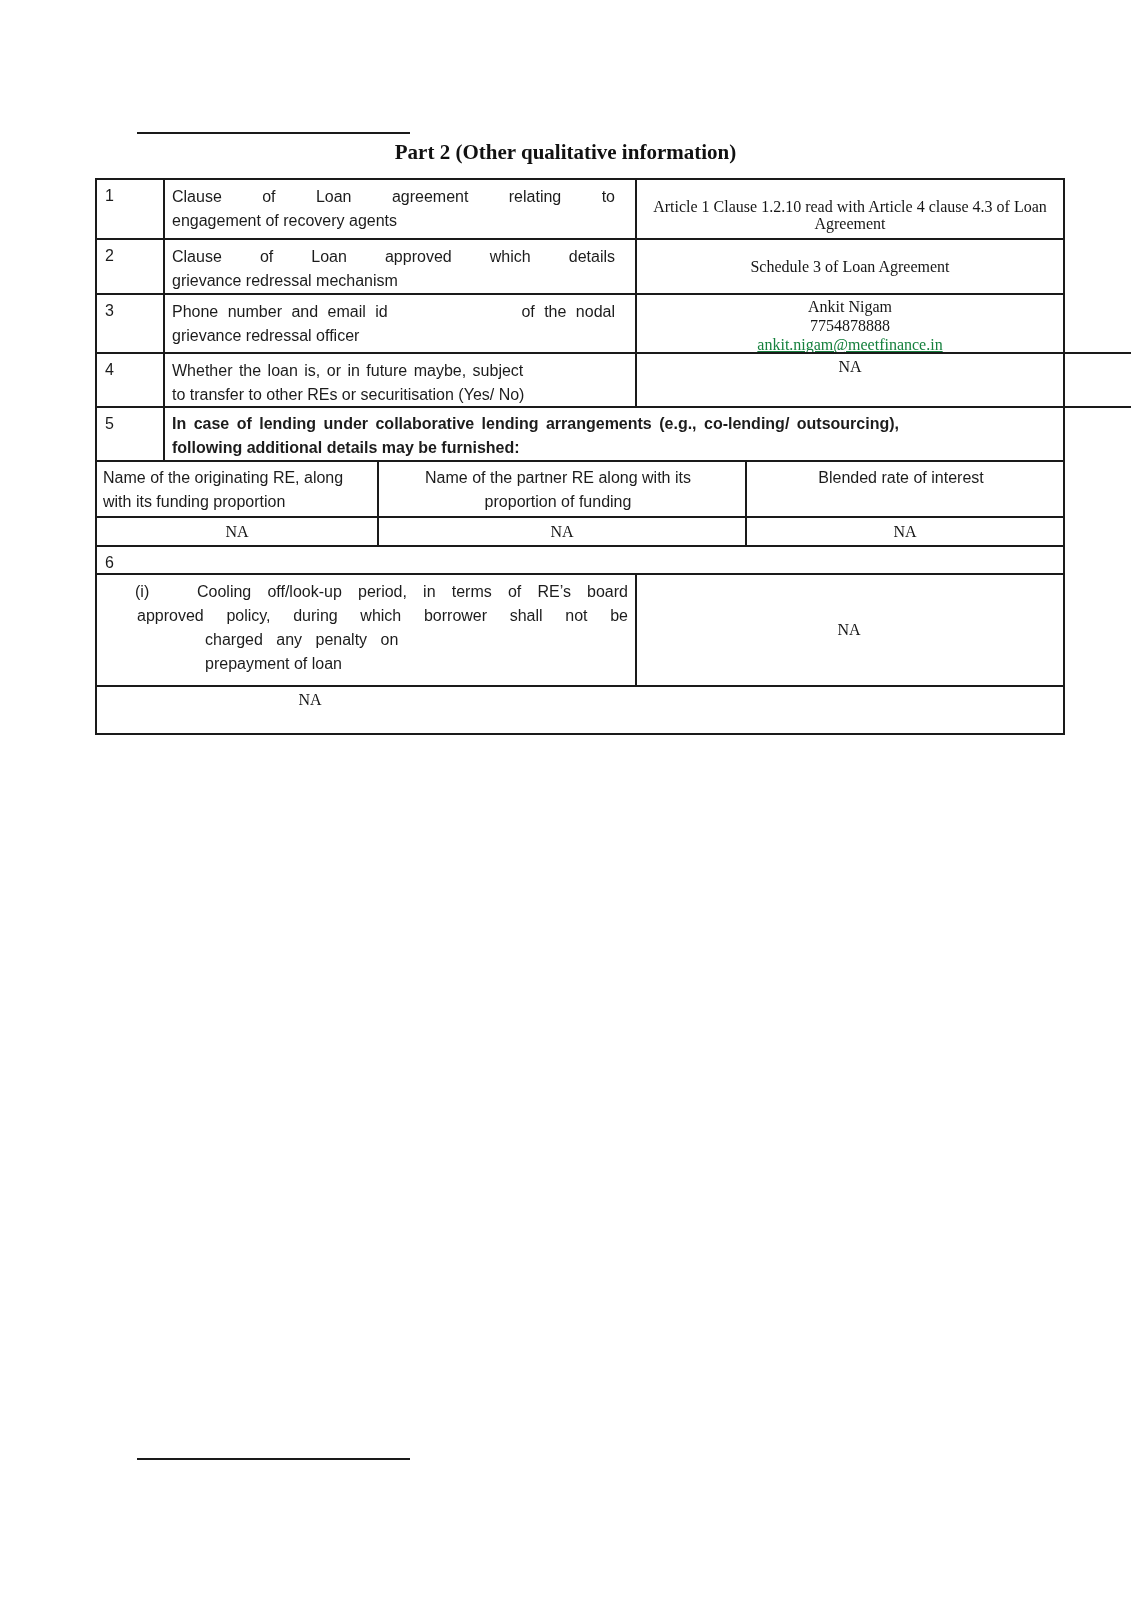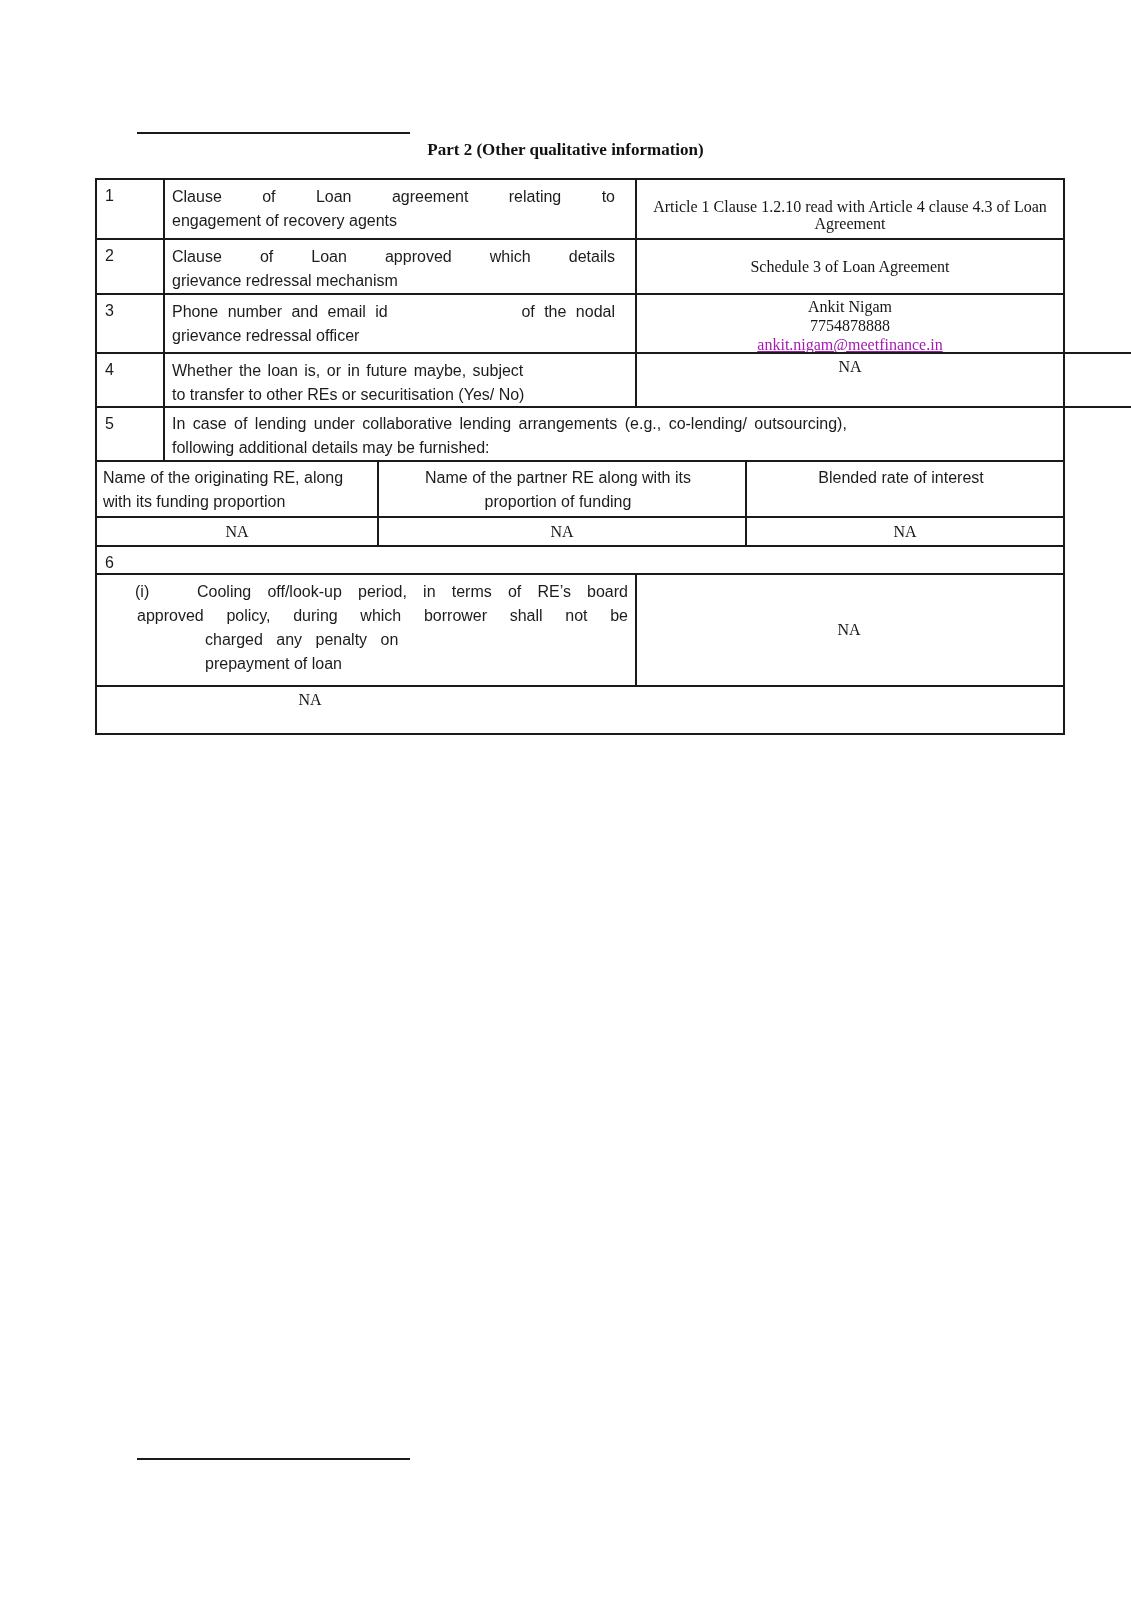--- a/index.html
+++ b/index.html
@@ -10,35 +10,35 @@
   }
   .rule{position:absolute;background:#1a1a1a;height:2px;}
   .rule-top{left:137px;top:132px;width:273px;}
   .rule-bottom{left:137px;top:1458px;width:273px;}
   .stub-line{position:absolute;background:#1a1a1a;height:2px;left:1063px;width:68px;}
   .stub-a{top:352px;}
   .stub-b{top:406px;}
 
   .page-title{
     position:absolute;left:0;top:140px;width:100%;text-align:center;
-    font-family:"Liberation Serif",serif;font-weight:bold;font-size:17px;color:#111;
+    font-family:"Liberation Serif",serif;font-weight:bold;font-size:21px;color:#111;
   }
 
   .doc-table{
     position:absolute;left:95px;top:178px;width:970px;box-sizing:border-box;
     border:2px solid #1a1a1a;font-size:16px;line-height:24px;
   }
   .trow{display:flex;box-sizing:border-box;align-items:stretch;}
   .trow + .trow{border-top:2px solid #1a1a1a;}
   .cell{box-sizing:border-box;flex:0 0 auto;overflow:hidden;}
   .cell + .cell{border-left:2px solid #1a1a1a;}
 
   .num{width:66px;padding:4px 0 0 8px;}
   .desc{width:472px;padding:5px 20px 0 7px;}
-  .wide{width:900px;padding:4px 8px 0 7px;}
+  .wide{width:900px;padding:4px 8px 0 7px;font-weight:bold;}
   .val{width:428px;font-family:"Liberation Serif",serif;text-align:center;color:#161616;}
 
   .jline{text-align:justify;text-align-last:justify;}
   .split{display:flex;justify-content:space-between;}
   .split span{word-spacing:5px;}
 
   .h60{height:58px;}  
   .h55{height:55px;}
   .h59{height:59px;}
   .h54{height:54px;}
@@ -109,21 +109,21 @@
     <div class="cell desc">
       <div class="split">
         <span>Phone number and email id</span>
         <span>of the nodal</span>
       </div>
       <div>grievance redressal officer</div>
     </div>
     <div class="cell val contact">
       <div>Ankit Nigam</div>
       <div>7754878888</div>
-      <div><a class="email" style="color: #a21caf;">ankit.nigam@meetfinance.in</a></div>
+      <div><a class="email" style="color: #15803d;">ankit.nigam@meetfinance.in</a></div>
     </div>
   </div>
 
   <div class="trow h54">
     <div class="cell num">4</div>
     <div class="cell desc">
       <div class="ws2">Whether the loan is, or in future maybe, subject</div>
       <div>to transfer to other REs or securitisation (Yes/ No)</div>
     </div>
     <div class="cell val v-top">

